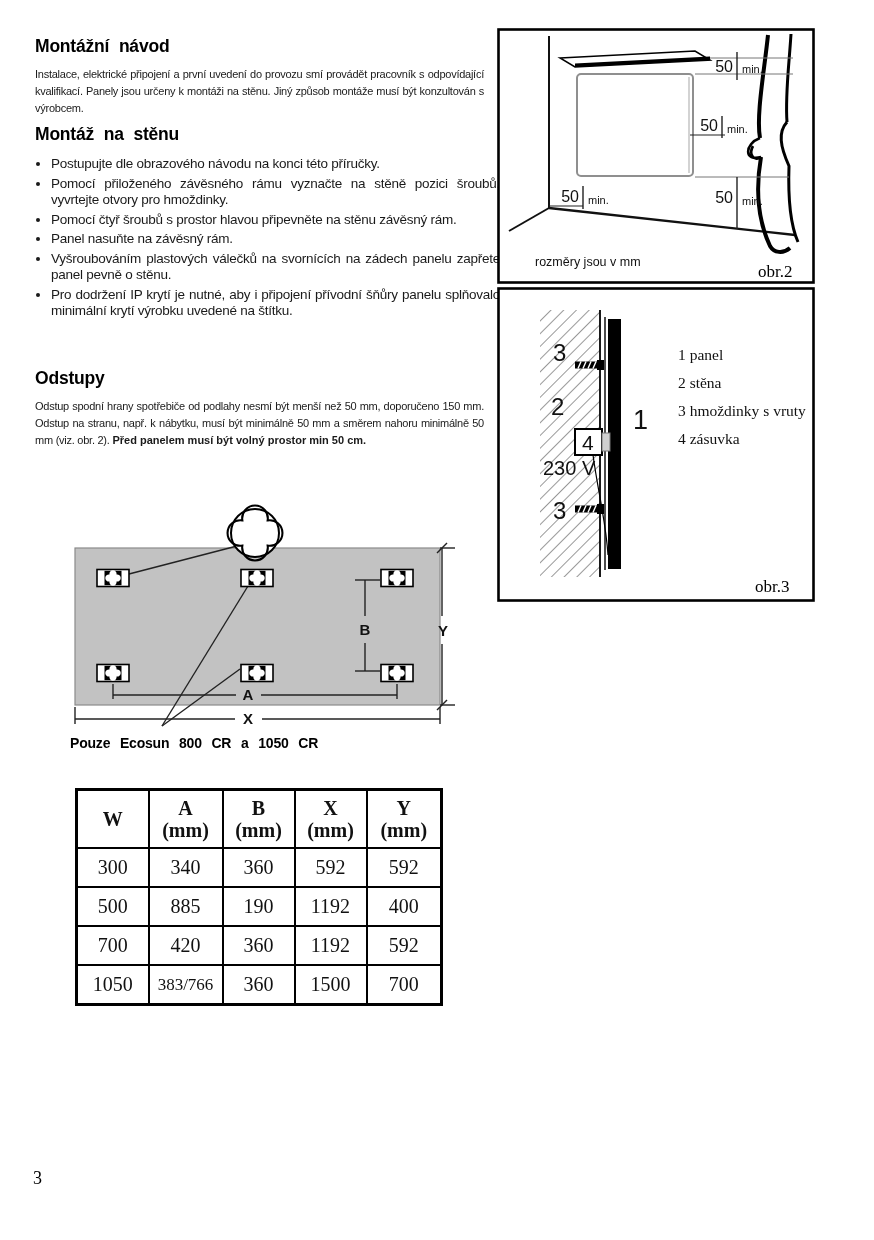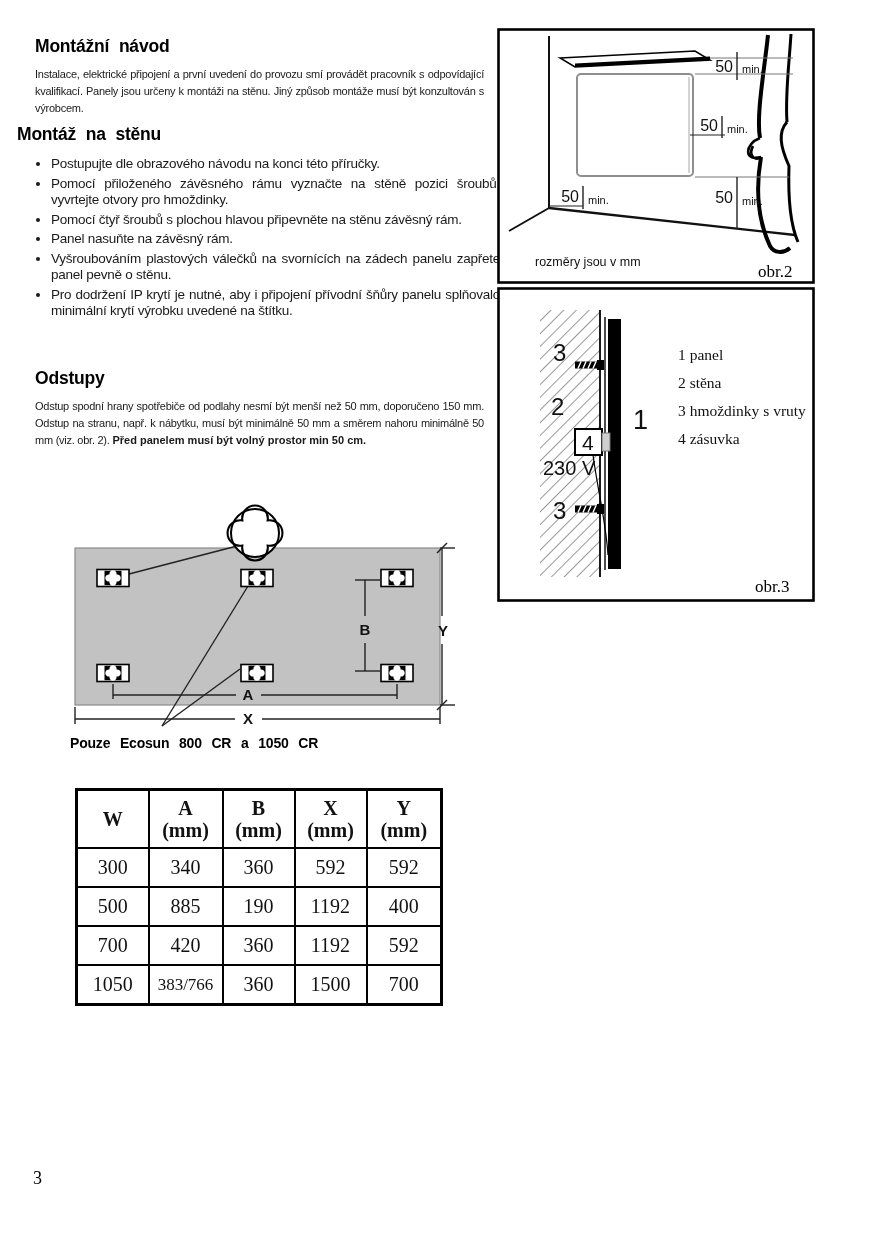--- a/index.html
+++ b/index.html
@@ -24,26 +24,26 @@
 </style>
 </head>
 <body>
 
 <div id="page">
 
   <h2 class="sec abs" style="left:35px;top:36px;">Montážní návod</h2>
 
   <div class="body-text abs" style="left:35px;top:66px;width:449px;">Instalace, elektrické připojení a první uvedení do provozu smí provádět pracovník s odpovídající kvalifikací. Panely jsou určeny k montáži na stěnu. Jiný způsob montáže musí být konzultován s výrobcem.</div>
 
-  <h2 class="sec abs" style="left:17px;top:124px;text-align:center;">Montáž na stěnu</h2>
+  <h2 class="sec abs" style="left:35px;top:124px;text-align:center;">Montáž na stěnu</h2>
 
   <ul class="bullets abs" style="left:35px;top:156px;width:449px;">
     <li>Postupujte dle obrazového návodu na konci této příručky.</li>
     <li>Pomocí přiloženého závěsného rámu vyznačte na stěně pozici šroubů, vyvrtejte otvory pro hmoždinky.</li>
-    <li>Pomocí čtyř šroubů s plochou hlavou připevněte na stěnu závěsný rám.</li>
+    <li>Pomocí čtyř šroubů s prostor hlavou připevněte na stěnu závěsný rám.</li>
     <li>Panel nasuňte na závěsný rám.</li>
     <li>Vyšroubováním plastových válečků na svornících na zádech panelu zapřete panel pevně o stěnu.</li>
     <li>Pro dodržení IP krytí je nutné, aby i připojení přívodní šňůry panelu splňovalo minimální krytí výrobku uvedené na štítku.</li>
   </ul>
 
   <h2 class="sec abs" style="left:35px;top:368px;">Odstupy</h2>
 
   <div class="body-text abs" style="left:35px;top:398px;width:449px;"><span>Odstup spodní hrany spotřebiče od podlahy nesmí být menší než 50 mm, doporučeno 150 mm. Odstup na stranu, např. k nábytku, musí být minimálně 50 mm a směrem nahoru minimálně 50 mm (viz. obr. 2). </span><b>Před panelem musí být volný prostor min 50 cm.</b></div>
 
   <svg class="abs" style="left:55px;top:496px;" width="420" height="245" viewBox="0 0 420 245">

